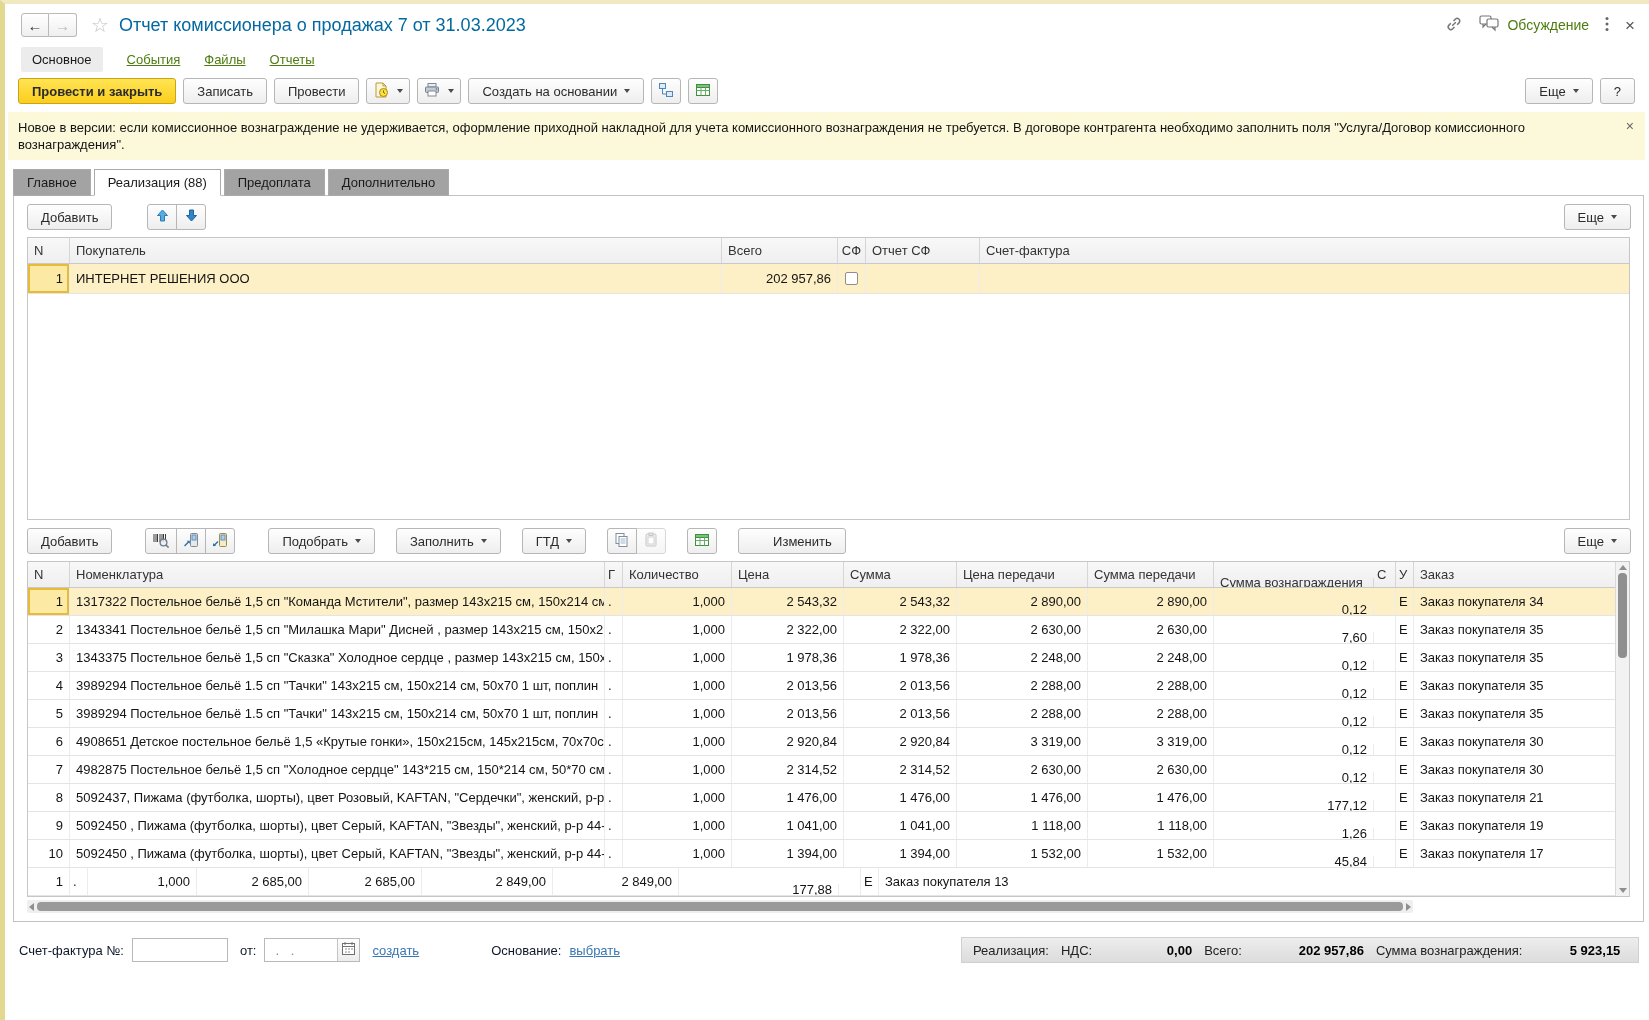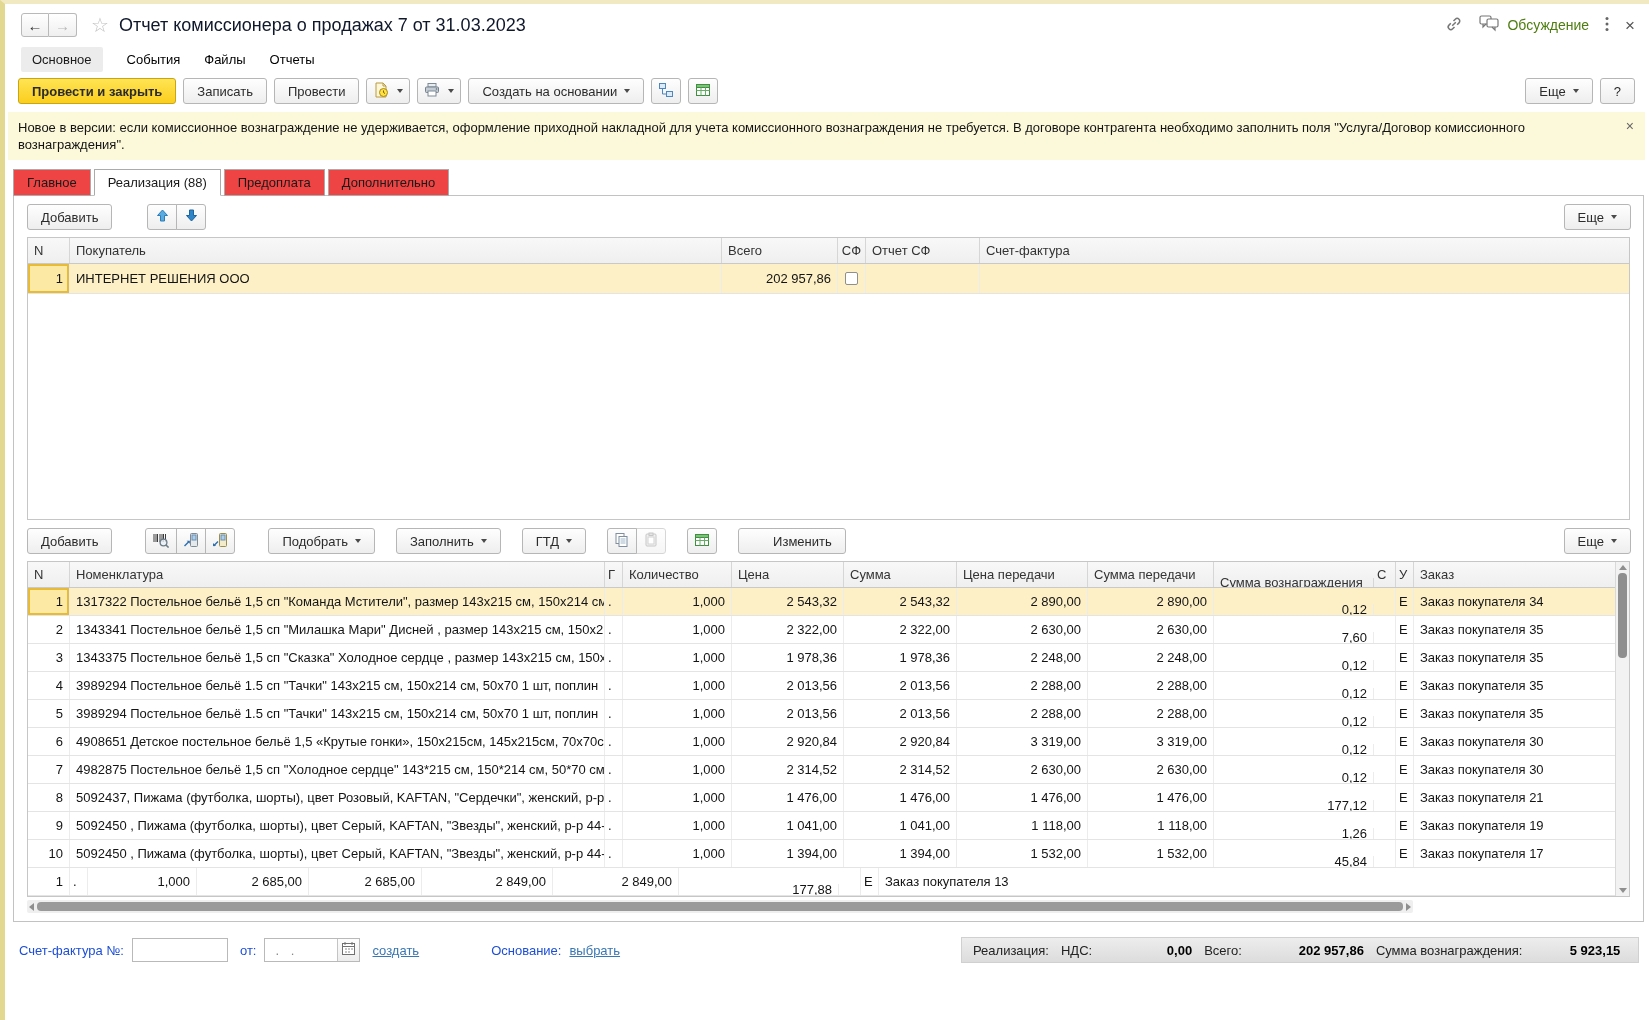--- a/index.html
+++ b/index.html
@@ -7,29 +7,29 @@
   .frame { position:relative; width:1649px; height:1020px; background:#fff; overflow:hidden;
            border-top:4px solid #f0e9c2; border-left:5px solid #e3d88f; }
 
   
   .titlebar { display:flex; align-items:center; height:40px; padding:2px 14px 0 16px; }
   .navbtn { width:28px; height:24px; border:1px solid #b9b9b9; background:linear-gradient(#ffffff,#efefef);
             display:flex; align-items:center; justify-content:center; font-size:15px; color:#333; }
   .navbtn.back { border-radius:3px 0 0 3px; }
   .navbtn.fwd  { border-radius:0 3px 3px 0; border-left:none; color:#b8b8b8; }
   .star { color:#c2c2c2; font-size:20px; margin:0 10px 0 14px; }
-  .title { font-size:18px; color:#0f172a; white-space:nowrap; }
+  .title { font-size:18px; color:#0369a1; white-space:nowrap; }
   .tb-right { margin-left:auto; display:flex; align-items:center; gap:16px; }
   .discussion-lbl { color:#4d7c0f; font-size:14px; margin-left:-8px; }
   .winclose { color:#555; font-size:17px; line-height:1; }
 
   
   .navrow { display:flex; align-items:center; gap:24px; padding:0 16px; height:30px; }
   .nav-main { background:#ececec; padding:5px 11px; border-radius:2px; color:#1a1a1a; }
-  .navlink { color:#000000; cursor:pointer; }
+  .navlink { color:#4d7c0f; text-decoration:underline; cursor:pointer; }
 
   
   .btn { height:26px; display:inline-flex; align-items:center; justify-content:center; padding:0 13px;
          border:1px solid #b6b6b6; border-radius:3px; background:linear-gradient(#fefefe,#eeeeee);
          color:#2b2b2b; font-size:13px; white-space:nowrap; }
   .btn.primary { background:linear-gradient(#ffe453,#fbce1d); border-color:#c9a513; font-weight:bold; }
   .ibtn { height:26px; min-width:30px; padding:0 6px; display:inline-flex; align-items:center; justify-content:center;
           border:1px solid #b6b6b6; border-radius:3px; background:linear-gradient(#fefefe,#eeeeee); gap:5px; }
   .caret { display:inline-block; width:0; height:0; border-left:3.5px solid transparent;
            border-right:3.5px solid transparent; border-top:4px solid #4a4a4a; margin-left:7px; }
@@ -42,21 +42,21 @@
   .toolbar { display:flex; align-items:center; gap:7px; padding:4px 14px 8px 13px; }
   .spacer { flex:1; }
 
   
   .banner { position:relative; margin:0 4px 0 3px; background:#fcf8da; padding:7px 36px 7px 10px;
             line-height:17px; color:#141414; }
   .banner-close { position:absolute; right:11px; top:7px; color:#666; font-size:14px; line-height:1; }
 
   
   .tabs { display:flex; margin:9px 0 -1px 8px; position:relative; z-index:2; }
-  .tab { border:1px solid #ababab; background:#ef4444; height:27px; display:flex; align-items:center;
+  .tab { border:1px solid #ababab; background:#a3a3a3; height:27px; display:flex; align-items:center;
          padding:0 13px; margin-right:3px; color:#1a1a1a; }
   .tab.active { background:#fff; border-bottom-color:#fff; }
 
   
   .panel { margin:0 5px 0 8px; border:1px solid #c2c2c2; background:#fff; }
   .sec-toolbar { display:flex; align-items:center; gap:7px; padding:8px 12px 7px 13px; }
 
   
   .tbl { margin:0 13px; border:1px solid #c6c6c6; background:#fff; }
   .thead { display:flex; background:linear-gradient(#f8f8f8,#efefef); border-bottom:1px solid #c9c9c9; height:26px; }
@@ -93,21 +93,21 @@
               border-right:5px solid #8f8f8f; }
   .tri-right{ width:0;height:0;border-top:4px solid transparent;border-bottom:4px solid transparent;
               border-left:5px solid #8f8f8f; }
   .vthumb { width:9px; height:85px; background:#8f8f8f; border-radius:4px; margin-top:3px; }
   .hscroll { margin:3px 13px 8px; height:13px; width:1386px; display:flex; align-items:center;
              background:#efefef; border-radius:2px; padding:0 2px; }
   .hthumb { flex:1; height:9px; background:#9a9a9a; border-radius:4px; margin:0 3px; }
 
   
   .footer { display:flex; align-items:center; margin-top:15px; padding:0 10px 0 14px; }
-  .flabel { color:#1d4ed8; margin-right:8px; }
+  .flabel { color:#0f172a; margin-right:8px; }
   .finput { width:96px; height:24px; border:1px solid #b9b9b9; background:#fff; font:inherit; padding:0 4px; }
   .dategrp { display:flex; height:24px; border:1px solid #b9b9b9; margin-right:12px; }
   .date-ph { width:72px; display:flex; align-items:center; padding-left:10px; color:#888; letter-spacing:4px; }
   .calbtn { width:22px; display:flex; align-items:center; justify-content:center; background:linear-gradient(#fdfdfd,#ededed); border-left:1px solid #c4c4c4; }
   .flink { color:#3977b4; text-decoration:underline; cursor:pointer; }
   .basis { margin-left:72px; }
   .totalsbar { margin-left:auto; width:678px; height:26px; background:linear-gradient(#ededed,#dcdcdc);
                border:1px solid #d0d0d0; display:flex; align-items:center; padding:0 11px; }
   .tseg { display:flex; align-items:baseline; }
   .tval { font-weight:bold; color:#000; text-align:right; }

